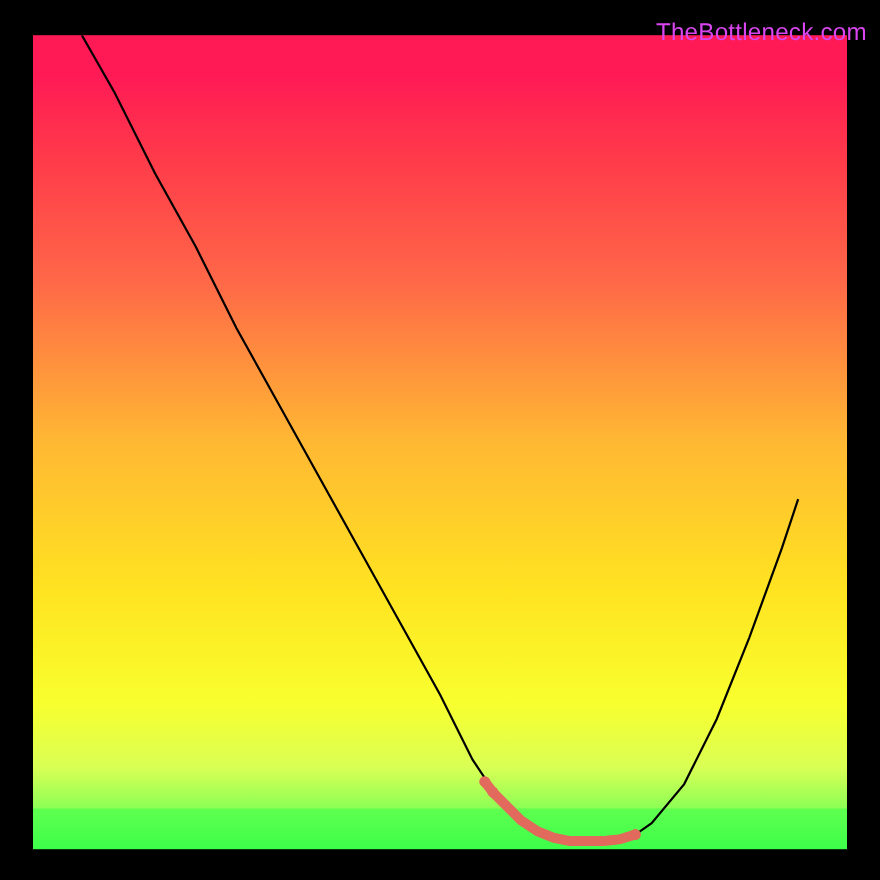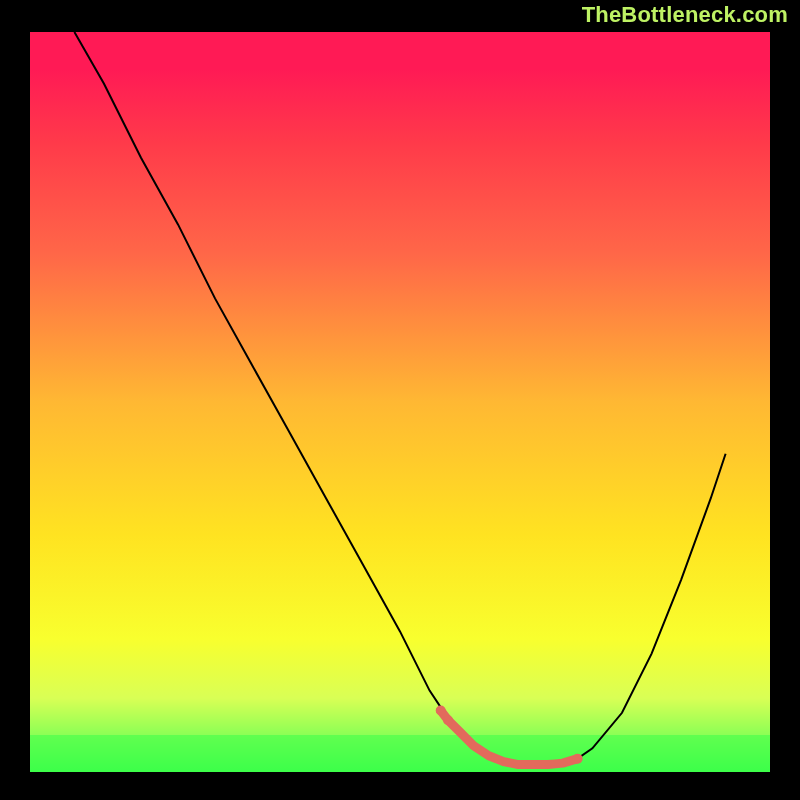--- a/index.html
+++ b/index.html
@@ -12,25 +12,25 @@
     font-family: Arial, Helvetica, sans-serif;
   }
   .frame {
     width: 800px;
     height: 800px;
     background: #000;
     position: relative;
   }
   .watermark {
     position: absolute;
-    top: 2px;
+    top: 16px;
     right: 12px;
-    color: #bef264;
+    color: #d946ef;
     font-size: 22px;
-    font-weight: bold;
+    font-weight: normal;
     z-index: 10;
     letter-spacing: 0.2px;
   }
   svg.chart {
     position: absolute;
     top: 0;
     left: 0;
   }
 </style>
 </head>

